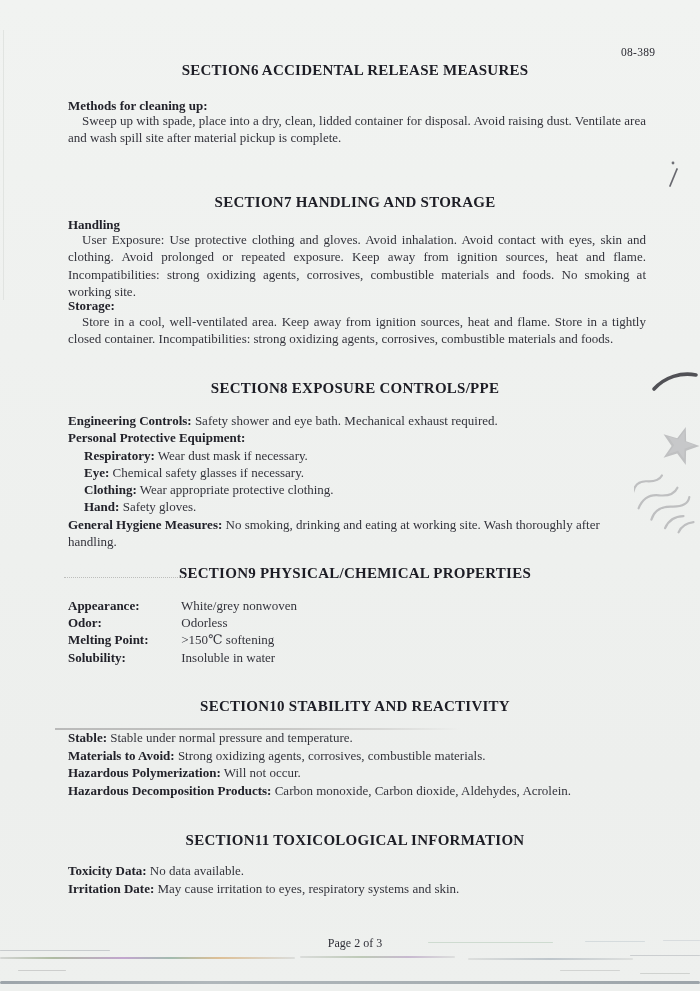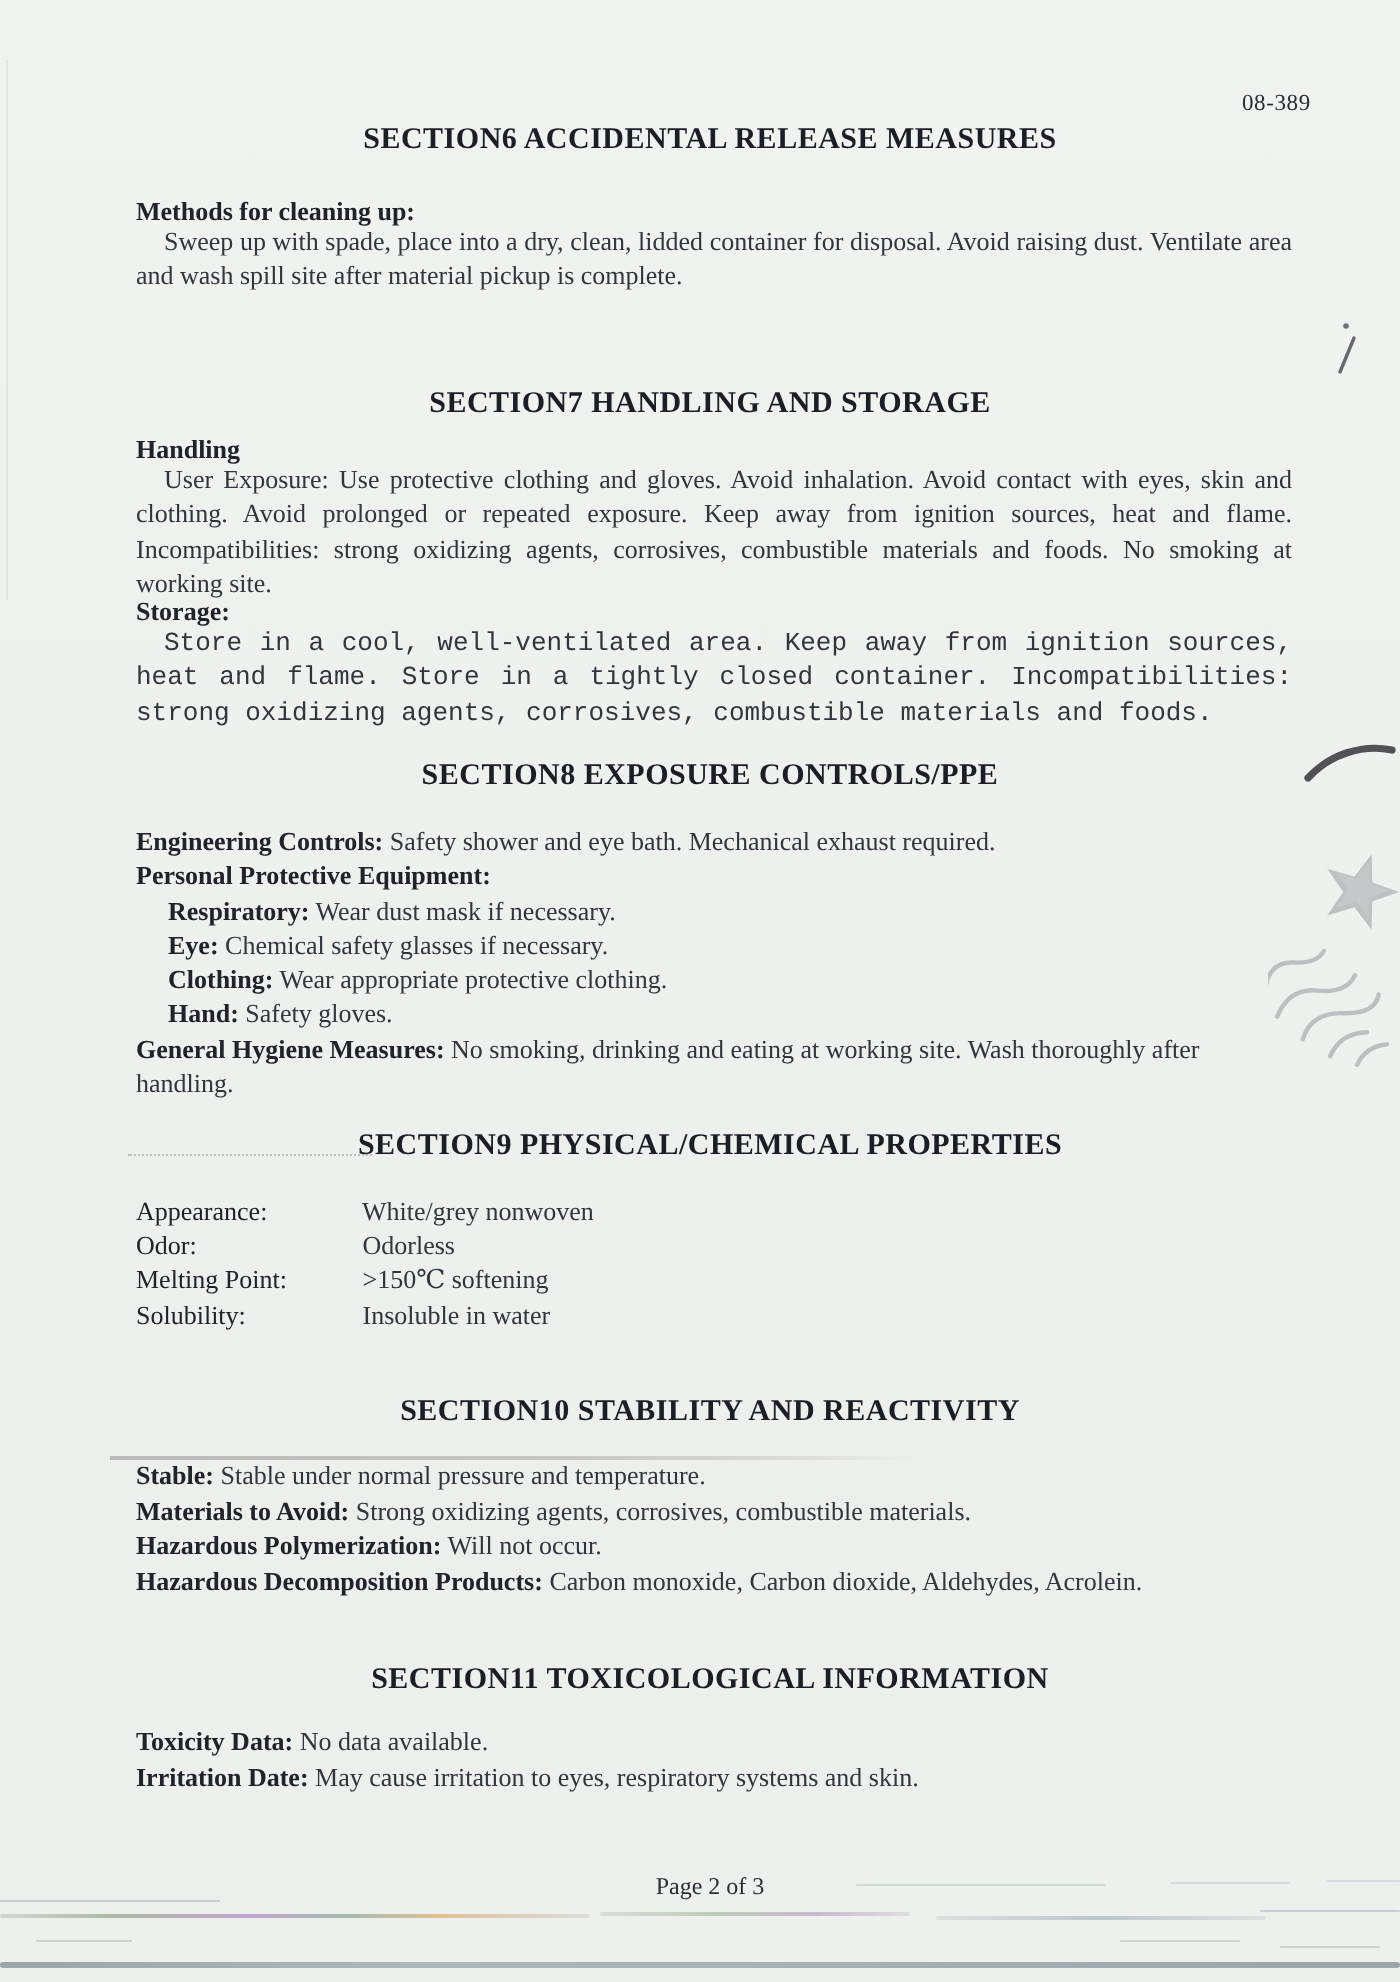--- a/index.html
+++ b/index.html
@@ -16,21 +16,21 @@
   .crease-left{position:absolute;left:3px;top:30px;width:1px;height:270px;background:#d9dbd9;opacity:.65;}
   .docnum{position:absolute;top:46px;left:605px;font-size:11.5px;letter-spacing:.3px;color:#2b2b33;padding-left:16px;}
   .h{position:absolute;left:10px;width:690px;text-align:center;font-weight:bold;font-size:15px;letter-spacing:.25px;color:#1d1d25;}
   .h6{top:62px;} .h7{top:194px;} .h8{top:380px;} .h9{top:565px;} .h10{top:698px;} .h11{top:832px;}
   .block{position:absolute;left:68px;width:578px;font-size:13px;line-height:17.4px;}
   .just{text-align:justify;text-indent:14px;}
   .lbl{font-weight:bold;color:#22222a;}
   .line{white-space:normal;}
   .ind{padding-left:16px;}
   .propRow{line-height:17.2px;}
-  .propLbl{display:inline-block;width:110px;font-weight:normal;color:#22222a;}
+  .propLbl{display:inline-block;width:110px;font-weight:bold;color:#22222a;}
   .dotline{position:absolute;top:577px;left:64px;width:122px;border-top:1.6px dotted #b2b2b0;opacity:.8;}
   .rule10{position:absolute;top:728px;left:55px;width:405px;height:1.6px;
     background:linear-gradient(90deg,#a8a8a8,#b9b9b7 55%,#cfcfcd 80%,rgba(207,207,205,0));opacity:.75;}
   .footer{position:absolute;top:936px;left:10px;width:690px;text-align:center;font-size:12px;color:#2e2e36;}
   .mark{position:absolute;}
   .streak{position:absolute;border-radius:2px;}
   .s1{top:950px;left:0;width:110px;height:1.2px;background:#b7bbbf;opacity:.7;}
   .s2{top:957px;left:0;width:295px;height:2.4px;opacity:.8;
       background:linear-gradient(90deg,#cccecc,#9fae8f 18%,#b793c6 42%,#8fae9f 58%,#d9b37f 74%,#d6d8d6);}
   .s3{top:956px;left:300px;width:155px;height:2px;opacity:.65;
@@ -63,21 +63,21 @@
   <div class="block just" style="top:112px;">Sweep up with spade, place into a dry, clean, lidded container for disposal. Avoid raising dust. Ventilate area and wash spill site after material pickup is complete.</div>
 
   <div class="h h7">SECTION7 HANDLING AND STORAGE</div>
   <div class="block" style="top:216px;">
     <span class="lbl">Handling</span>
   </div>
   <div class="block just" style="top:231px;">User Exposure: Use protective clothing and gloves. Avoid inhalation. Avoid contact with eyes, skin and clothing. Avoid prolonged or repeated exposure. Keep away from ignition sources, heat and flame. Incompatibilities: strong oxidizing agents, corrosives, combustible materials and foods. No smoking at working site.</div>
   <div class="block" style="top:297px;">
     <span class="lbl">Storage:</span>
   </div>
-  <div class="block just" style="top:313px;font-family:Liberation Mono, monospace;">Store in a cool, well-ventilated area. Keep away from ignition sources, heat and flame. Store in a tightly closed container. Incompatibilities: strong oxidizing agents, corrosives, combustible materials and foods.</div>
+  <div class="block just" style="top:313px;">Store in a cool, well-ventilated area. Keep away from ignition sources, heat and flame. Store in a tightly closed container. Incompatibilities: strong oxidizing agents, corrosives, combustible materials and foods.</div>
 
   <div class="h h8">SECTION8 EXPOSURE CONTROLS/PPE</div>
   <div class="block" style="top:412px;line-height:17.3px;">
     <div class="line">
       <span class="lbl">Engineering Controls:</span>
       <span>Safety shower and eye bath. Mechanical exhaust required.</span>
     </div>
     <div class="line">
       <span class="lbl">Personal Protective Equipment:</span>
       <span></span>

